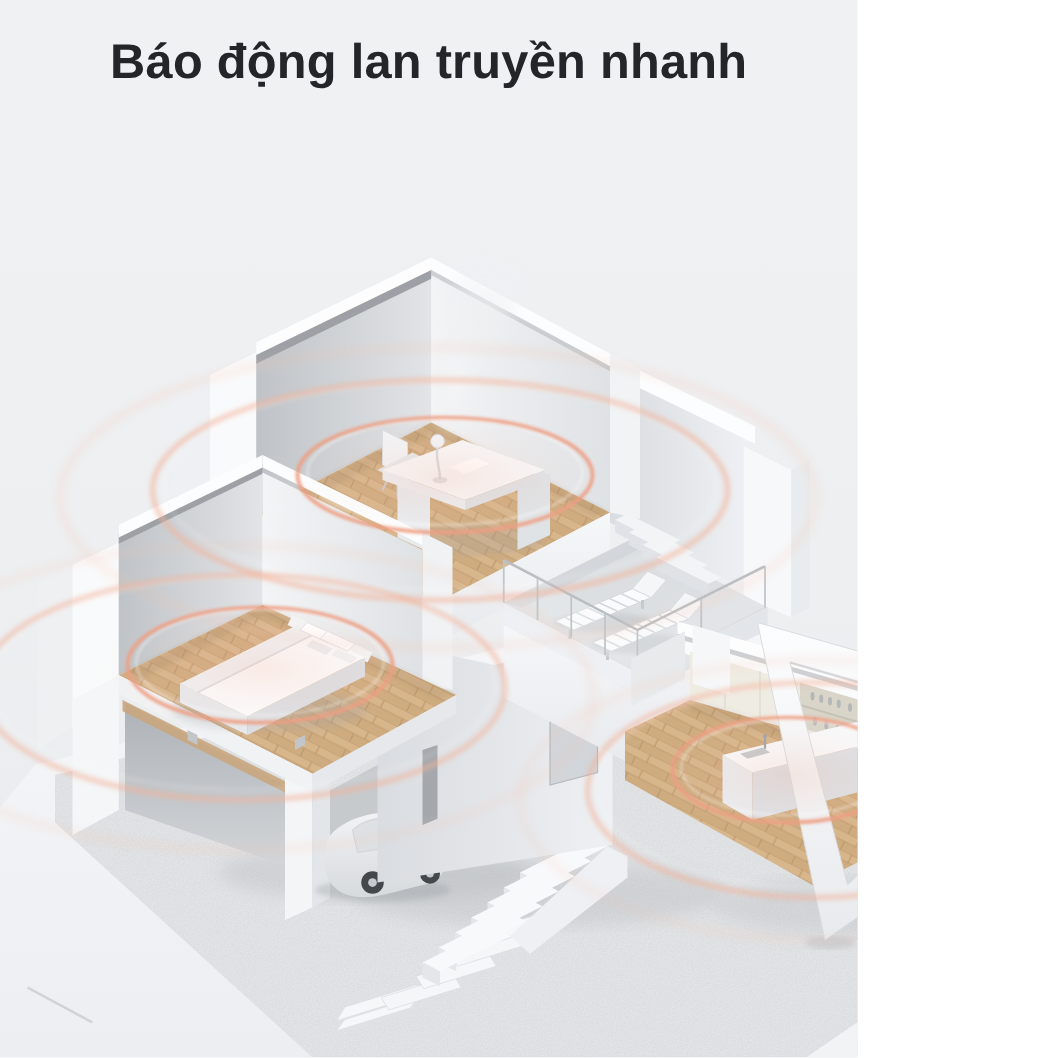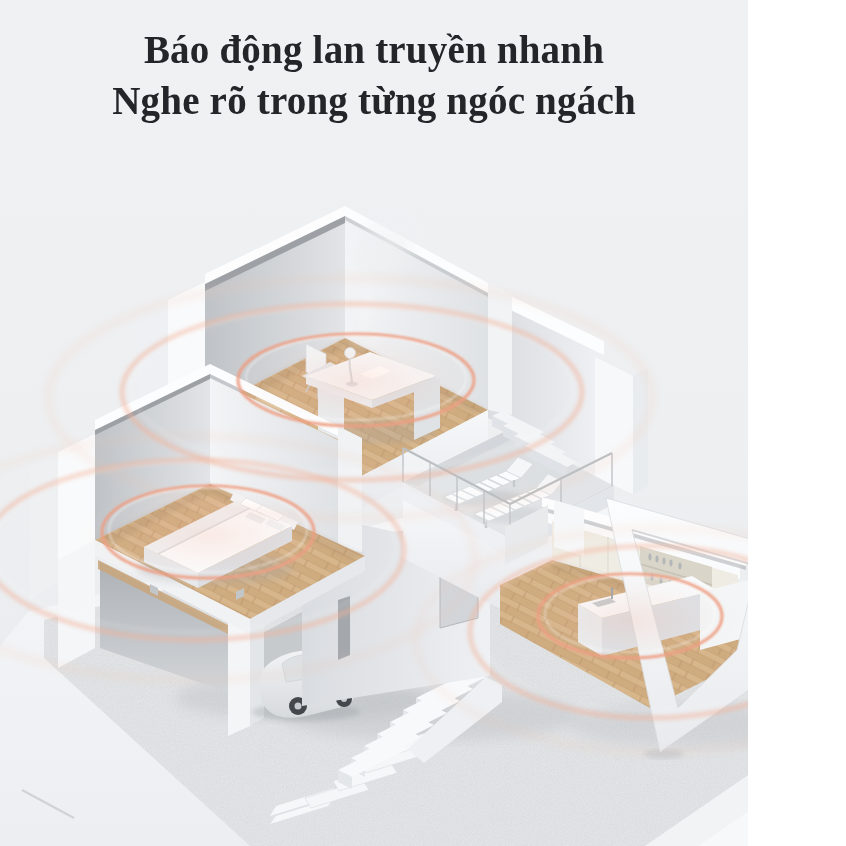--- a/index.html
+++ b/index.html
@@ -1,38 +1,37 @@
 <!DOCTYPE html>
 <html><head>
 <meta charset="utf-8">
 <style>
   html,body{margin:0;padding:0;}
   .stage{
-    position:relative;width:748px;height:846px;overflow:hidden;
+    position:relative;width:686px;height:846px;overflow:hidden;
     background:linear-gradient(180deg,#f0f1f3 0%,#edeff1 55%,#e8eaed 100%);
-    font-family:Liberation Serif, serif;
+    font-family:Liberation Sans, sans-serif;
   }
   .headline{
     position:absolute;top:24px;left:0;width:100%;
     text-align:center;z-index:5;
   }
   .headline .line{
     font-size:39px;font-weight:bold;color:#232528;
     line-height:1.32;letter-spacing:.2px;
   }
   svg.scene{position:absolute;inset:0;z-index:1;}
 </style>
 </head>
 <body>
 
 <div class="stage">
 
   <div class="headline">
     <div class="line">Báo động lan truyền nhanh</div>
-    <div class="line">Nghe rõ trong từng ngóc ngách</div>
   </div>
 
   <svg class="scene" width="846" height="846" viewBox="0 0 846 846" xmlns="http://www.w3.org/2000/svg">
     <defs>
       <linearGradient id="gWallL" x1="0" y1="0" x2="1" y2="0">
         <stop offset="0" stop-color="#bfc3c7"></stop>
           <stop offset="1" stop-color="#e2e4e7"></stop>
       </linearGradient>
       <linearGradient id="gWallR" x1="0" y1="0" x2="1" y2="0">
         <stop offset="0" stop-color="#f3f4f6"></stop>

